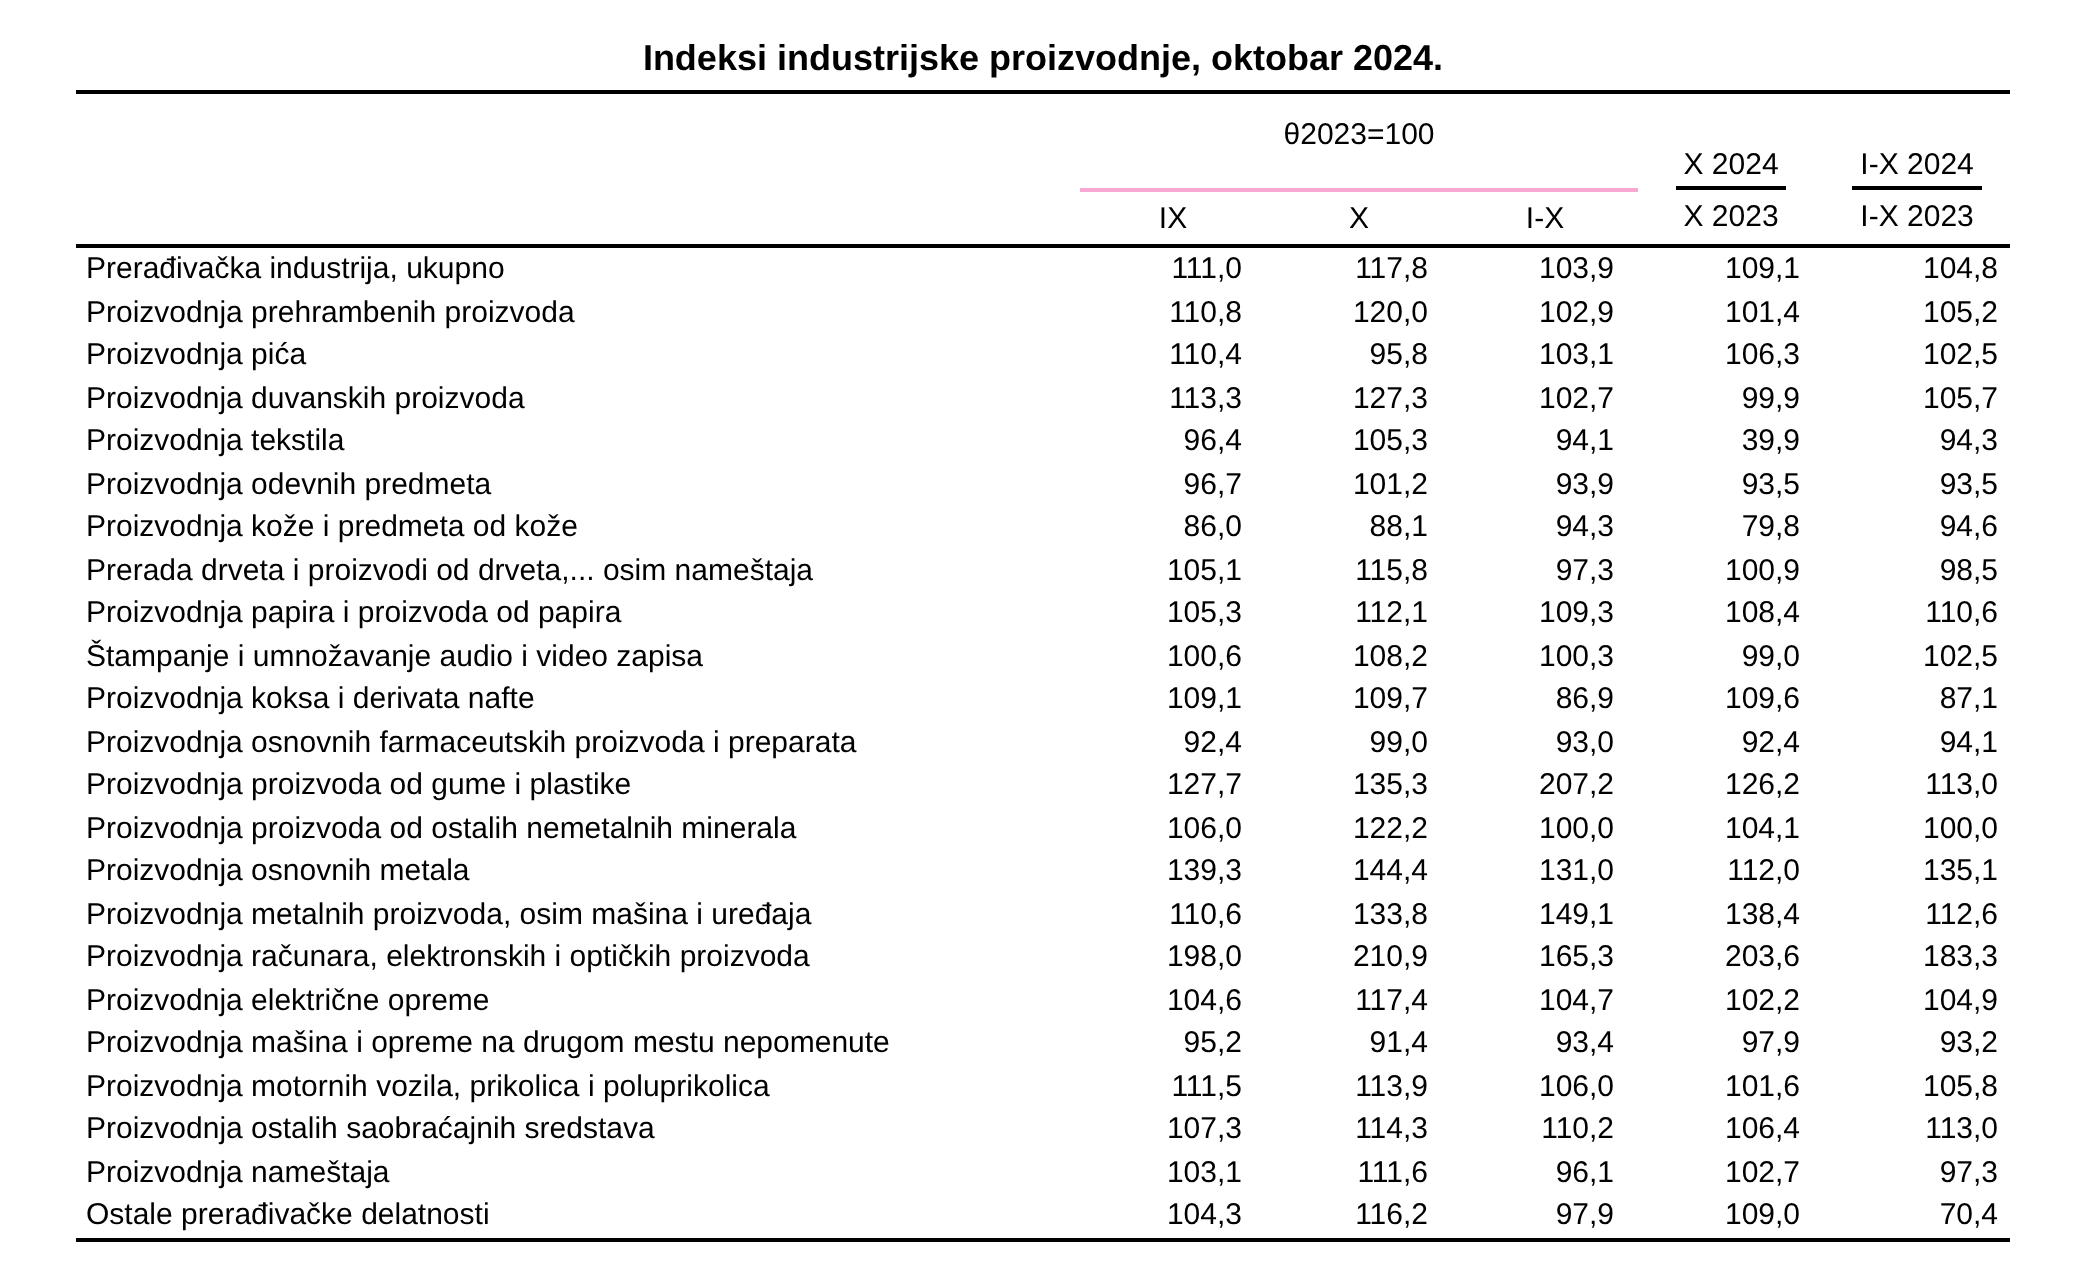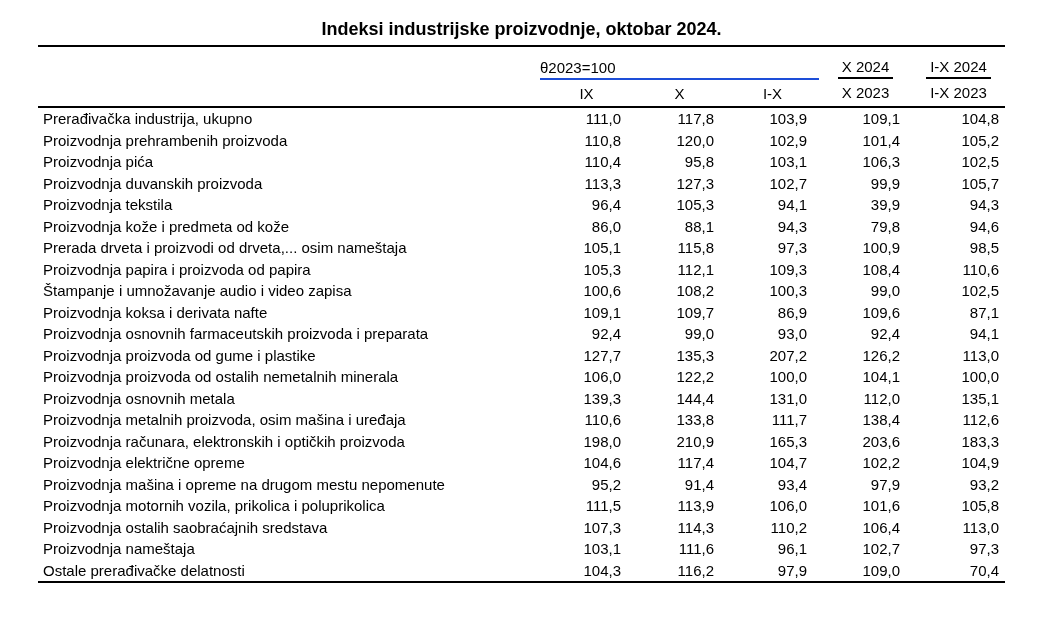--- a/index.html
+++ b/index.html
@@ -29,23 +29,23 @@
     margin: 6px 0 0 38px;
     border-top: 2.5px solid #000;
     border-bottom: 2.5px solid #000;
     font-size: 15px;
   }
 
   thead th { font-weight: 400; padding: 0; }
 
   tr.grp-row th { height: 29px; vertical-align: bottom; }
   th.grp {
-    text-align: left;
-    border-bottom: 2px solid #1d4ed8;
-    padding-bottom: 2px;
+    text-align: center;
+    border-bottom: 2px solid #f9a8d4;
+    padding-bottom: 18px;
   }
   th.ratio { text-align: center; }
   th.ratio .numer {
     display: inline-block;
     border-bottom: 2px solid #000;
     padding: 0 4px 2px 4px;
   }
 
   tr.sub-row th {
     height: 26px;
@@ -133,20 +133,28 @@
   </tr>
         <tr>
     <td class="lbl">Proizvodnja tekstila</td>
     <td class="num">96,4</td>
     <td class="num">105,3</td>
     <td class="num">94,1</td>
     <td class="num">39,9</td>
     <td class="num">94,3</td>
   </tr>
         <tr>
+    <td class="lbl">Proizvodnja odevnih predmeta</td>
+    <td class="num">96,7</td>
+    <td class="num">101,2</td>
+    <td class="num">93,9</td>
+    <td class="num">93,5</td>
+    <td class="num">93,5</td>
+  </tr>
+        <tr>
     <td class="lbl">Proizvodnja kože i predmeta od kože</td>
     <td class="num">86,0</td>
     <td class="num">88,1</td>
     <td class="num">94,3</td>
     <td class="num">79,8</td>
     <td class="num">94,6</td>
   </tr>
         <tr>
     <td class="lbl">Prerada drveta i proizvodi od drveta,... osim nameštaja</td>
     <td class="num">105,1</td>
@@ -208,21 +216,21 @@
     <td class="num">139,3</td>
     <td class="num">144,4</td>
     <td class="num">131,0</td>
     <td class="num">112,0</td>
     <td class="num">135,1</td>
   </tr>
         <tr>
     <td class="lbl">Proizvodnja metalnih proizvoda, osim mašina i uređaja</td>
     <td class="num">110,6</td>
     <td class="num">133,8</td>
-    <td class="num">111,7</td>
+    <td class="num">149,1</td>
     <td class="num">138,4</td>
     <td class="num">112,6</td>
   </tr>
         <tr>
     <td class="lbl">Proizvodnja računara, elektronskih i optičkih proizvoda</td>
     <td class="num">198,0</td>
     <td class="num">210,9</td>
     <td class="num">165,3</td>
     <td class="num">203,6</td>
     <td class="num">183,3</td>

